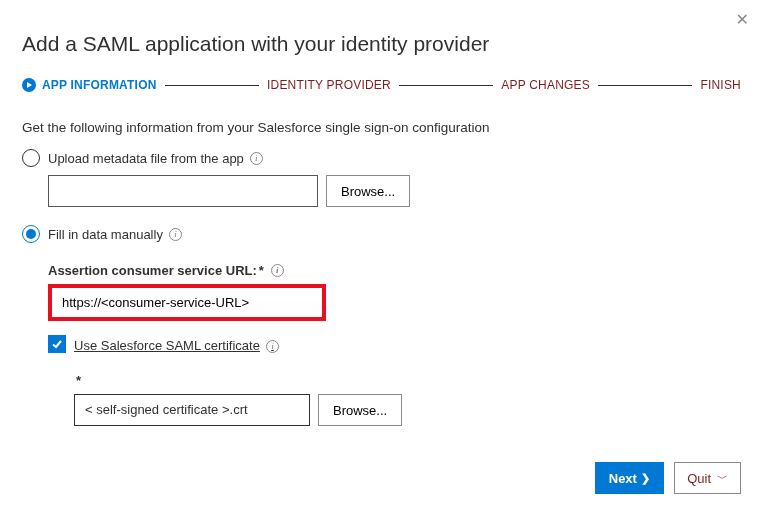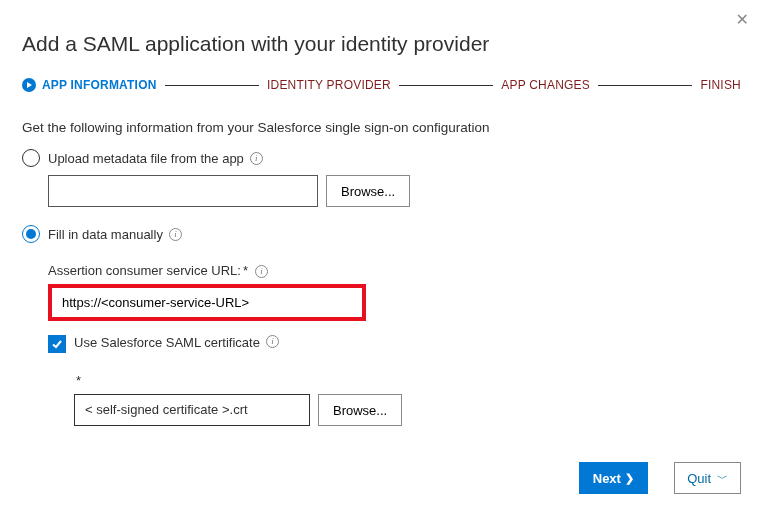--- a/index.html
+++ b/index.html
@@ -128,45 +128,46 @@
   }
   .browse-btn {
     border: 1px solid #8a8886;
     background: #fff;
     padding: 8px 14px;
     height: 32px;
     font-size: 13px;
     cursor: pointer;
   }
   .field-label {
-    font-weight: 400;
+    font-weight: 700;
     font-size: 13px;
     margin: 20px 0 6px 0;
     display: flex;
-    align-items: flex-end;
+    align-items: center;
   }
   .req { margin: 0 1px 0 2px; }
   .acs-wrap {
     border: 4px solid #e8101e;
     padding: 0;
-    width: 318px;
+    width: 278px;
     margin-bottom: 14px;
   }
   .acs-input {
     width: 100%;
     border: none;
     outline: none;
     padding: 7px 10px;
     font-size: 13px;
     font-family: inherit;
   }
   .check-row {
     display: flex;
-    align-items: flex-start;
+    align-items: flex-end;
     margin: 6px 0 10px 0;
+    text-decoration: underline;
   }
   .checkbox {
     width: 18px;
     height: 18px;
     background: #0078d4;
     display: inline-flex;
     align-items: center;
     justify-content: center;
     margin-right: 8px;
     flex-shrink: 0;
@@ -180,38 +181,38 @@
     background: #fff;
     padding: 0 10px;
     font-size: 13px;
     line-height: 30px;
   }
   .footer {
     position: absolute;
     bottom: 18px;
     right: 22px;
     display: flex;
-    gap: 26px;
+    gap: 10px;
   }
   .btn-primary {
     background: #0078d4;
     color: #fff;
     border: none;
     padding: 0 14px;
     height: 32px;
     font-size: 13px;
     font-weight: 600;
     cursor: pointer;
     display: inline-flex;
     align-items: center;
     gap: 4px;
   }
   .btn-secondary {
     background: #fff;
-    color: #0369a1;
+    color: #7f1d1d;
     border: 1px solid #8a8886;
     padding: 0 12px;
     height: 32px;
     font-size: 13px;
     cursor: pointer;
     display: inline-flex;
     align-items: center;
     gap: 6px;
   }
   .chevron { font-size: 11px; }

